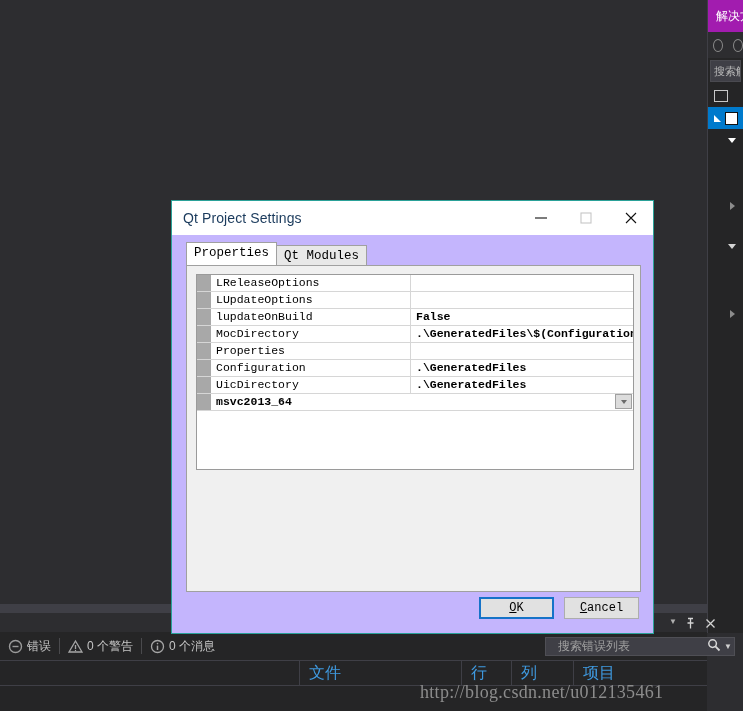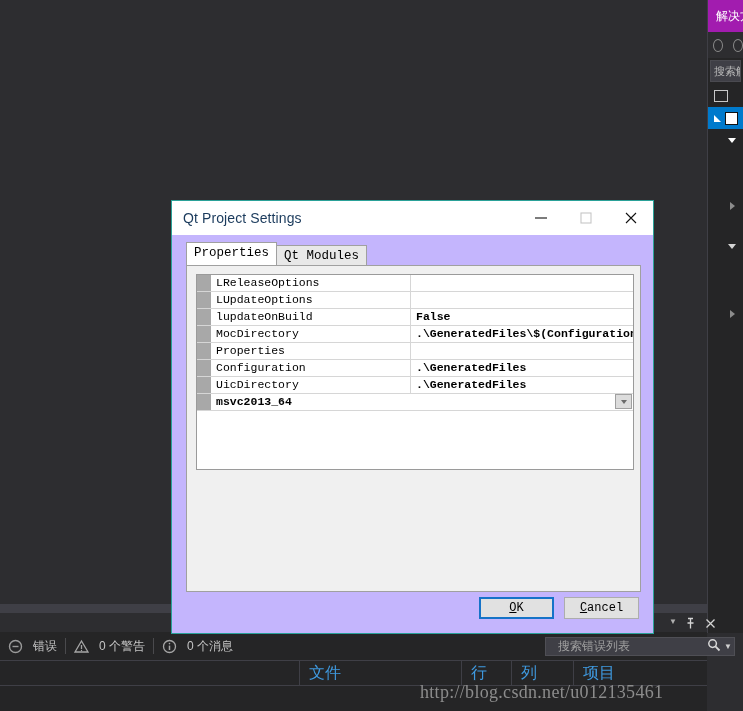--- a/index.html
+++ b/index.html
@@ -29,21 +29,21 @@
   }
 
   
   .errorlist-toolbar {
     position: absolute; left: 0; top: 632px; width: 707px; height: 28px;
     background: #252526;
     display: flex; align-items: center;
     color: #c8c8c8; font-size: 12px;
   }
   .el-item {
-    display: flex; align-items: center; gap: 10px;
+    display: flex; align-items: center; gap: 4px;
     padding: 0 8px; height: 100%;
     color: #c5c5c5;
   }
   .el-sep {
     width: 1px; height: 16px; background: #4a4a4d;
   }
   .el-icon { display: inline-block; width: 15px; height: 15px; position: relative; }
   .el-icon svg { display: block; }
 
   .errorlist-search {

